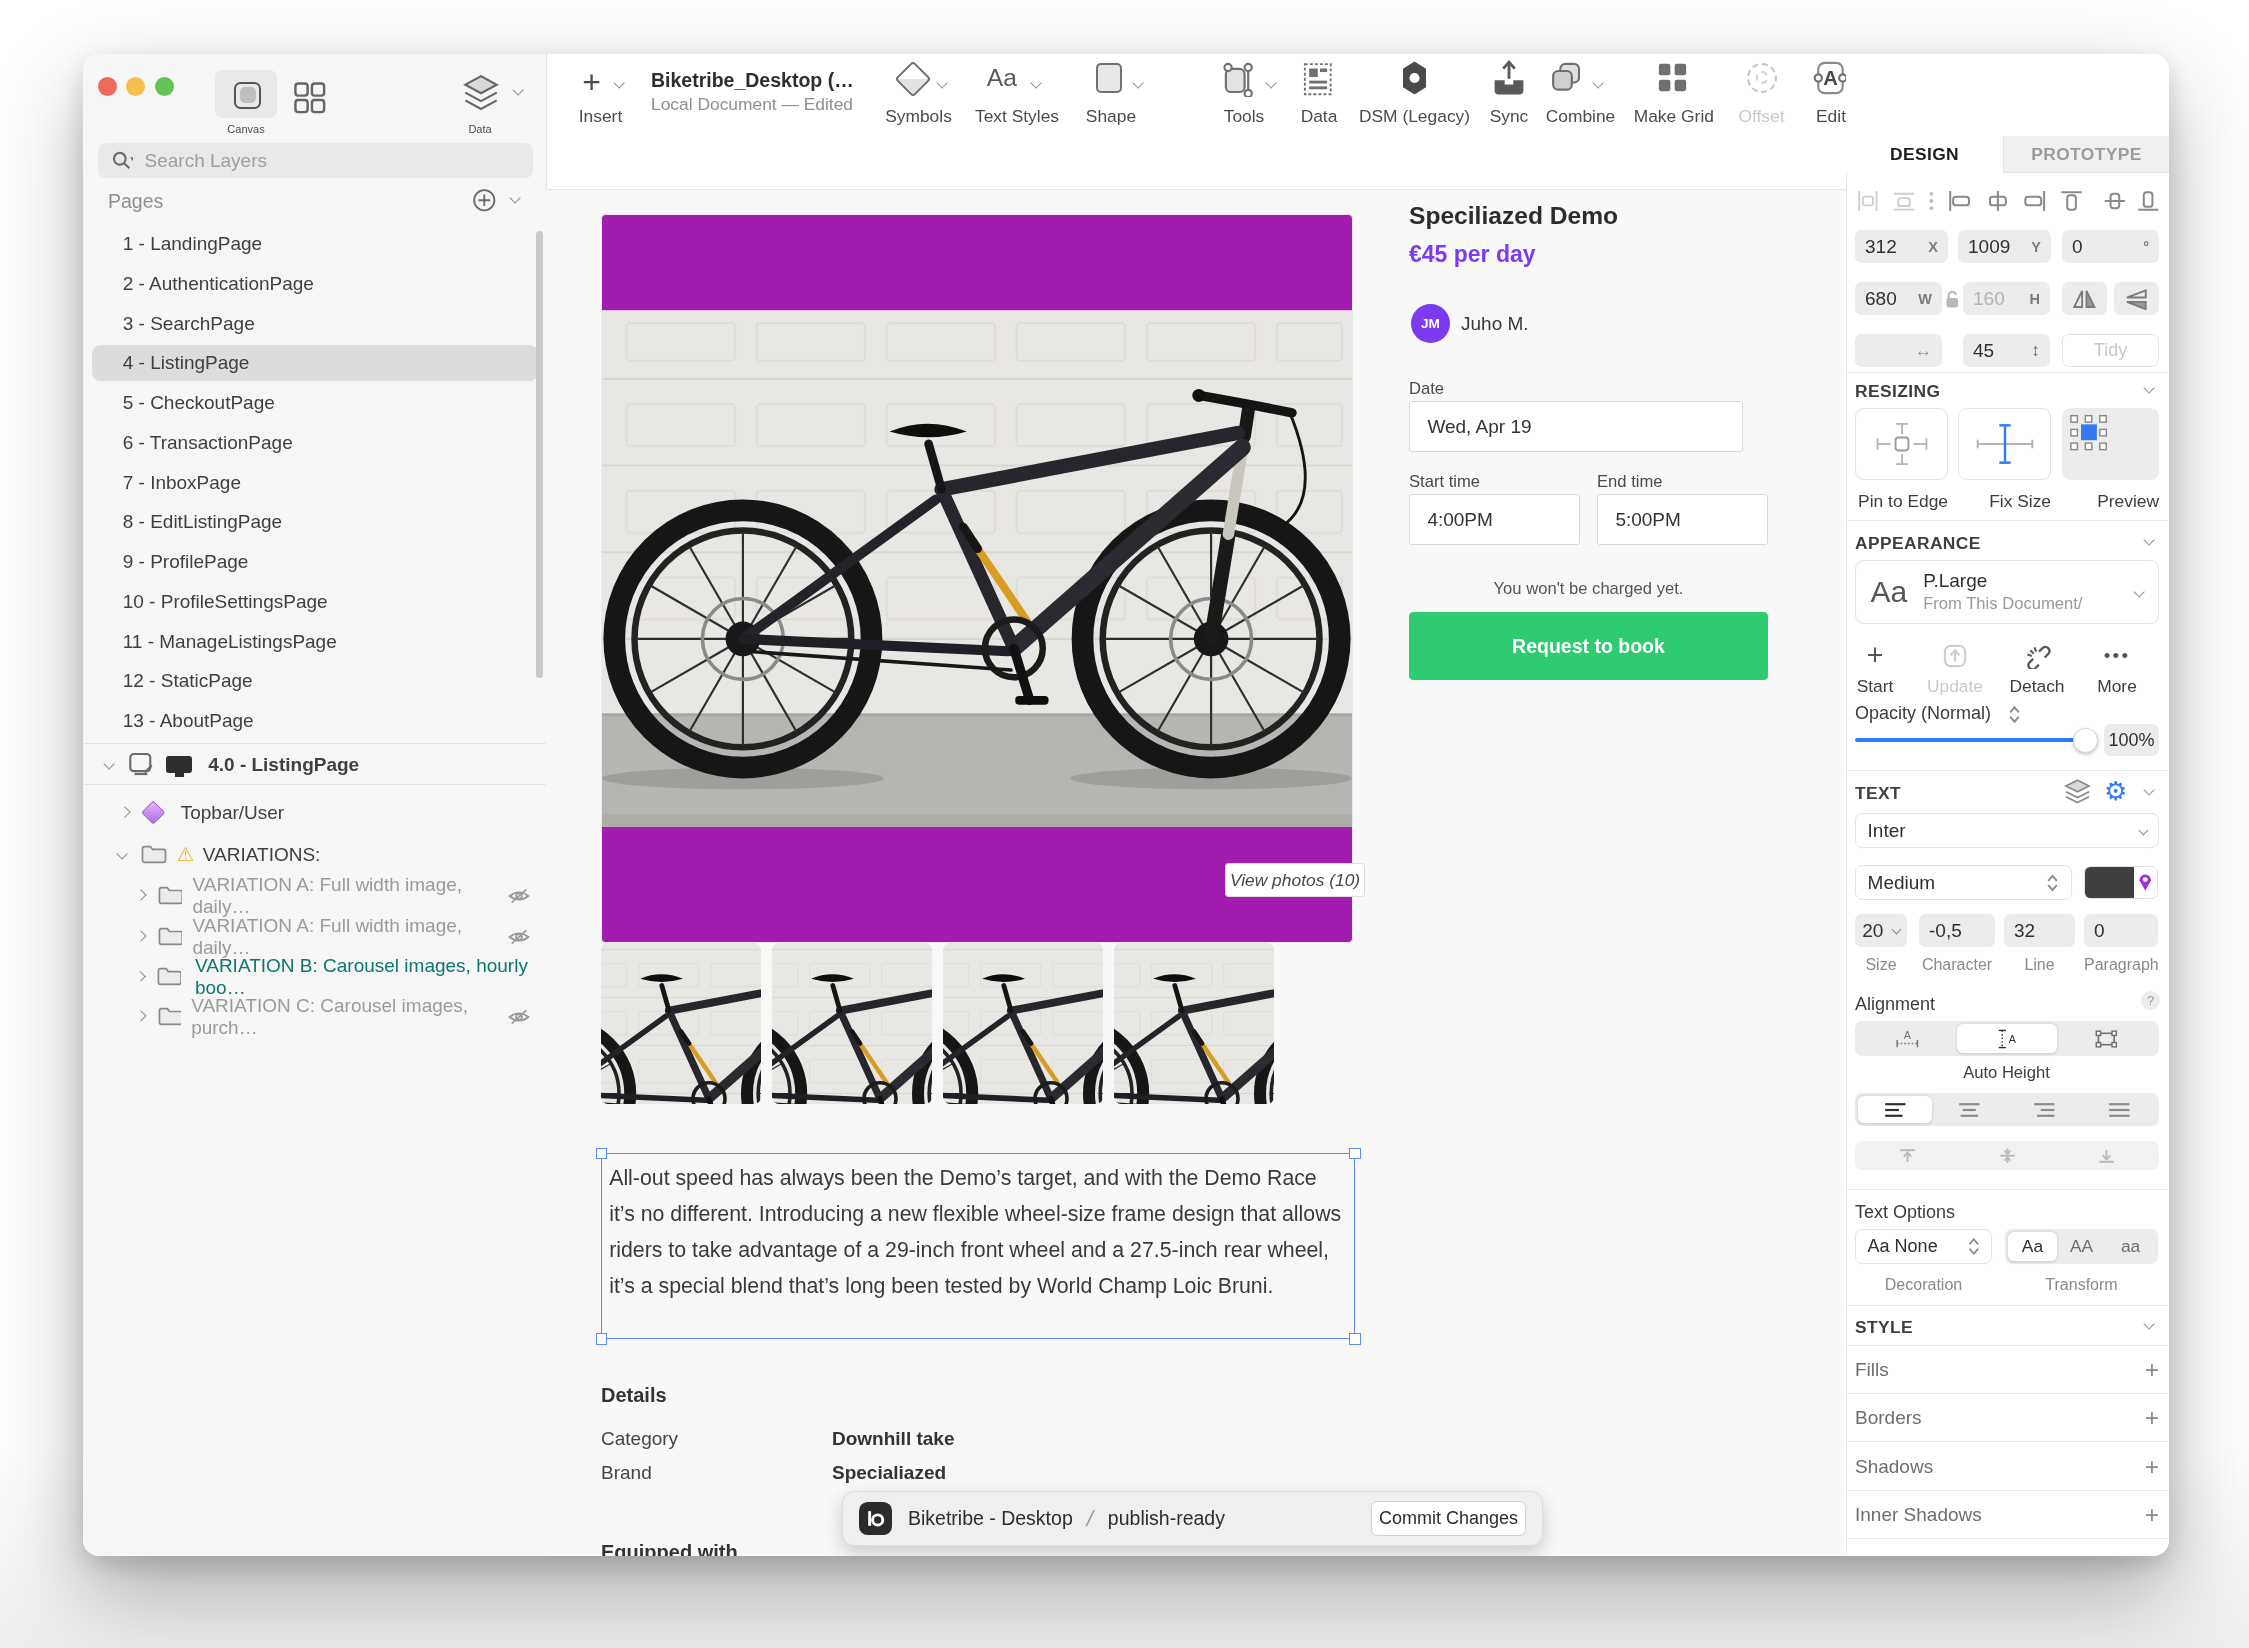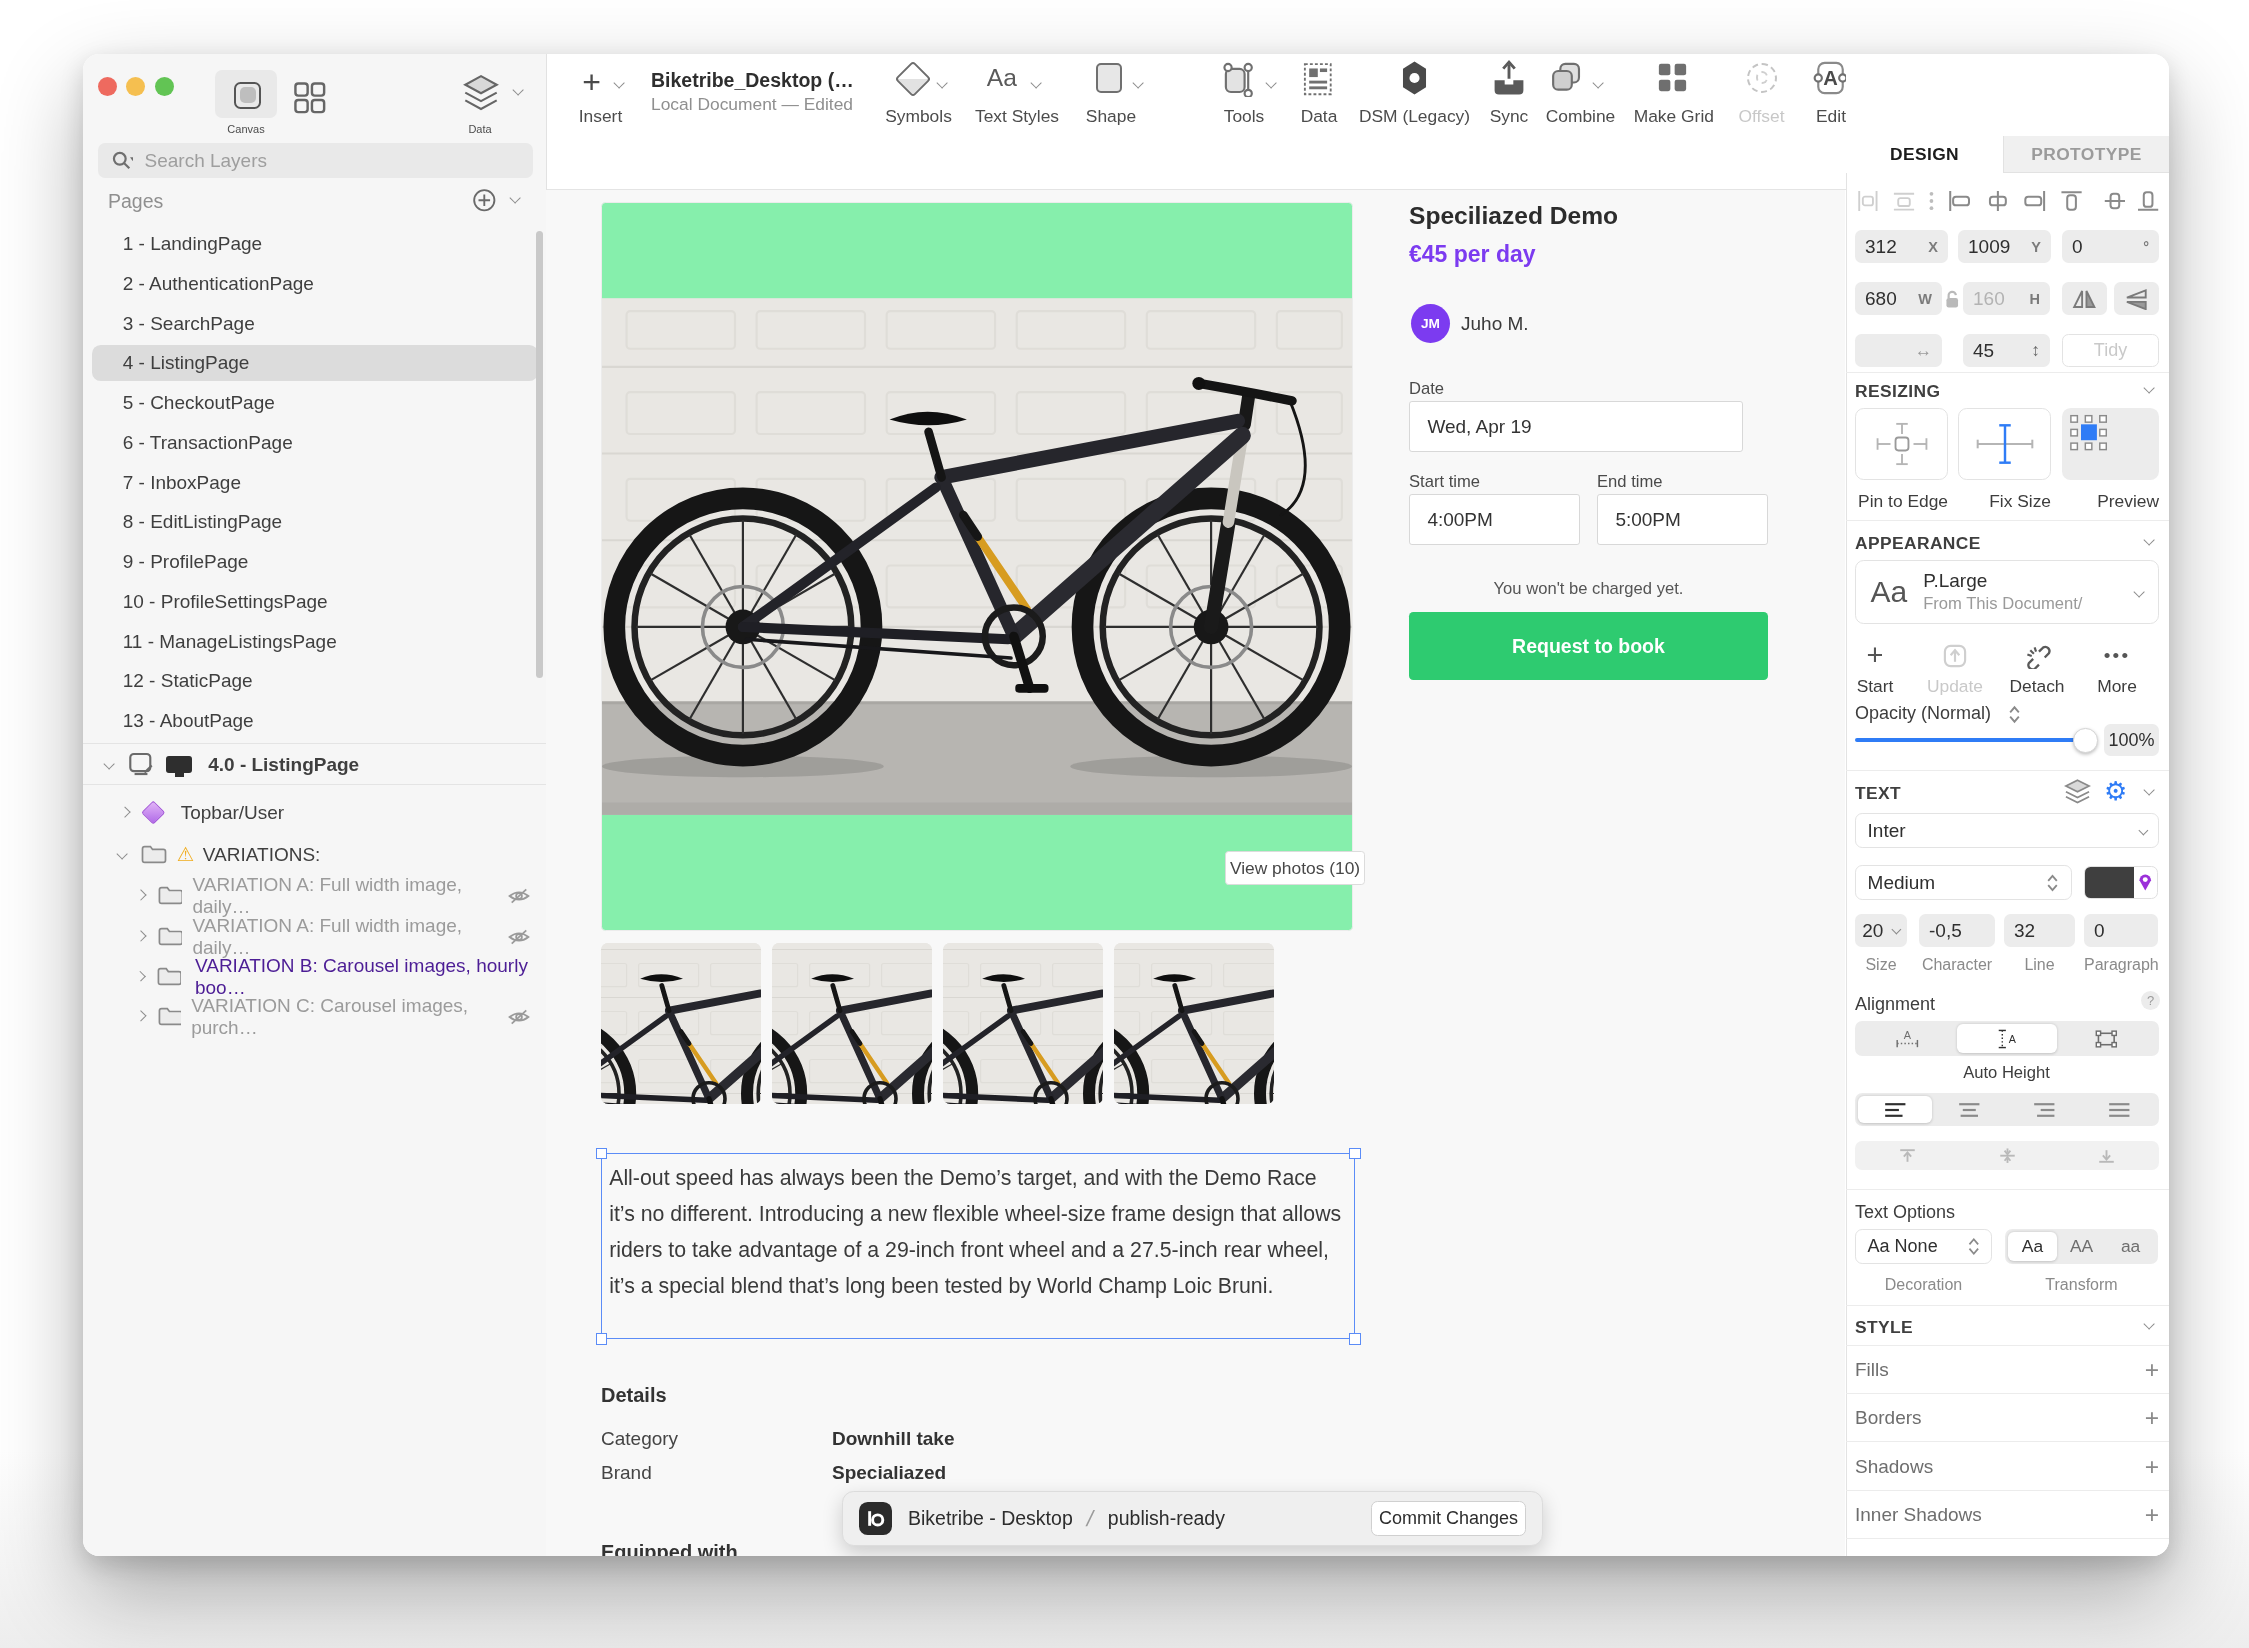--- a/index.html
+++ b/index.html
@@ -66,21 +66,21 @@
   .seg.on{background:#fff;box-shadow:0 0.7px 2.9px rgba(0,0,0,.18);}
   .small-lab{position:absolute;font-size:16px;color:#8a8a8a;text-align:center;white-space:nowrap;}
   .style-row{position:absolute;left:1772px;width:304px;height:36px;display:flex;align-items:center;font-size:19px;color:#6e6e6e;}
   .style-row .plus{margin-left:auto;font-size:24.6px;font-weight:300;color:#8a8a8a;}
   .qmark{position:absolute;width:19px;height:19px;border-radius:50%;background:#ececec;color:#9a9a9a;font-size:13px;display:flex;align-items:center;justify-content:center;}
   .swatch{position:absolute;left:2001px;top:812px;width:74px;height:33px;border:0.7px solid #e0e0e0;border-radius:6.5px;box-sizing:border-box;overflow:hidden;display:flex;}
   .swatch .dark{width:49px;height:100%;background:#3f3f3f;}
   .swatch .pick{flex:1;display:flex;align-items:center;justify-content:center;}
   
   .canvas{position:absolute;left:463px;top:136px;width:1299px;height:1366px;background:#f8f8f8;}
-  .card{position:absolute;left:55px;top:12px;width:752px;height:729px;background:#86efac;border:0.7px solid #ececec;border-radius:4.3px;box-sizing:border-box;}
+  .card{position:absolute;left:55px;top:24px;width:752px;height:729px;background:#a21caf;border:0.7px solid #ececec;border-radius:4.3px;box-sizing:border-box;font-style:italic;}
   .viewbtn{position:absolute;left:623px;top:648px;width:140px;height:34px;background:#fff;border:0.7px solid #dcdcdc;border-radius:3.6px;display:flex;align-items:center;justify-content:center;font-size:17.4px;color:#474747;box-sizing:border-box;}
   .thumb{position:absolute;top:753px;width:160px;height:161px;border-radius:7.2px;overflow:hidden;background:#e9e7e3;}
   .bk-title{position:absolute;left:863px;top:12.3px;font-size:24.6px;font-weight:bold;color:#2c2c2c;}
   .bk-price{position:absolute;left:863px;top:51px;font-size:23px;font-weight:bold;}
   .avatar{position:absolute;left:865px;top:114px;width:39px;height:39px;border-radius:50%;display:flex;align-items:center;justify-content:center;color:#fff;font-size:13.7px;font-weight:bold;}
   .host{position:absolute;left:915px;top:123px;font-size:19px;color:#3a3a3a;}
   .form-lab{position:absolute;font-size:16.6px;color:#4a4a4a;}
   .input{position:absolute;background:#fff;border:0.7px solid #d8d8d8;border-radius:2.9px;display:flex;align-items:center;padding:0 17.4px;box-sizing:border-box;font-size:19px;color:#333;}
   .note{position:absolute;left:863px;top:389px;width:359px;text-align:center;font-size:16.6px;color:#555;}
   .cta{position:absolute;left:863px;top:422px;width:359px;height:68px;border-radius:4.3px;display:flex;align-items:center;justify-content:center;color:#fff;font-size:19.5px;font-weight:bold;}
@@ -459,21 +459,21 @@
         <span class="dim" style="margin-left:10px;">VARIATION A: Full width image, daily…</span>
         <svg width="22" height="16" style="margin-left:auto;margin-right:16px;flex:none;" viewBox="0 0 30 22">
             <use href="#eyeSlash"></use>
           </svg>
       </div>
       <div class="lrow" style="top:903px;">
         <span class="chv r" style="margin-left:54px;"></span>
         <svg width="26" height="23" style="margin-left:13px;" viewBox="0 0 33.125 32">
             <use href="#folderG"></use>
           </svg>
-        <span style="margin-left:14px;color:#4c1d95;">VARIATION B: Carousel images, hourly boo…</span>
+        <span style="margin-left:14px;color:#0f766e;">VARIATION B: Carousel images, hourly boo…</span>
       </div>
       <div class="lrow" style="top:943px;">
         <span class="chv r" style="margin-left:54px;"></span>
         <svg width="26" height="23" style="margin-left:13px;" viewBox="0 0 33.0156 32">
             <use href="#folderG"></use>
           </svg>
         <span class="dim" style="margin-left:10px;">VARIATION C: Carousel images, purch…</span>
         <svg width="22" height="16" style="margin-left:auto;margin-right:16px;flex:none;" viewBox="0 0 30 22">
             <use href="#eyeSlash"></use>
           </svg>

